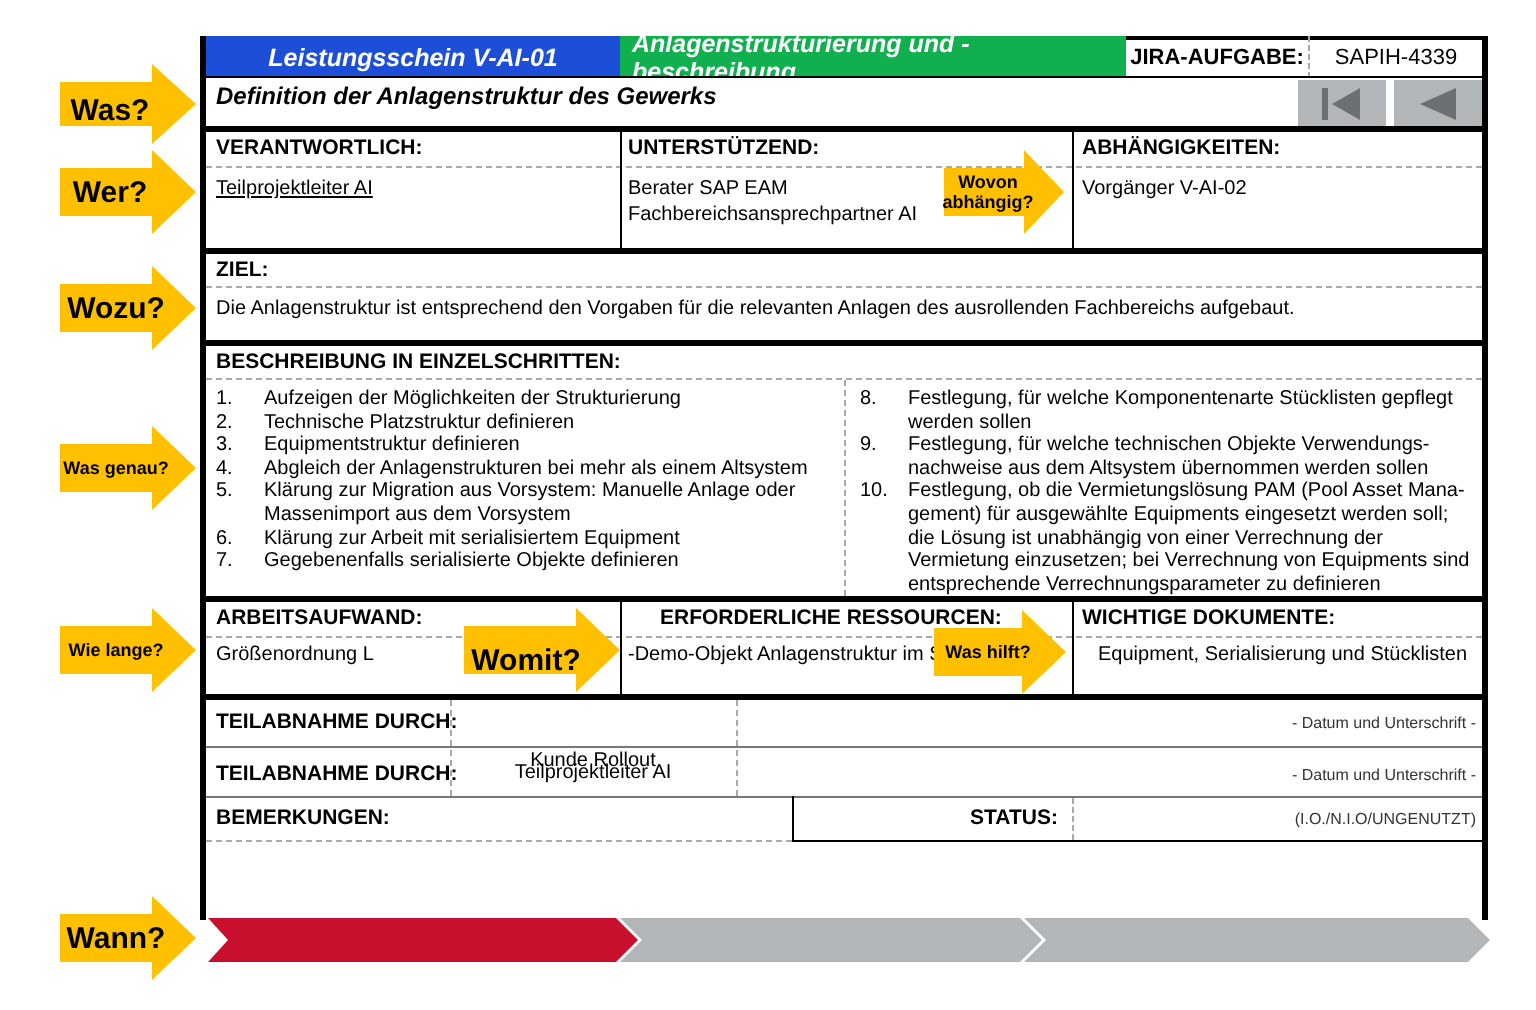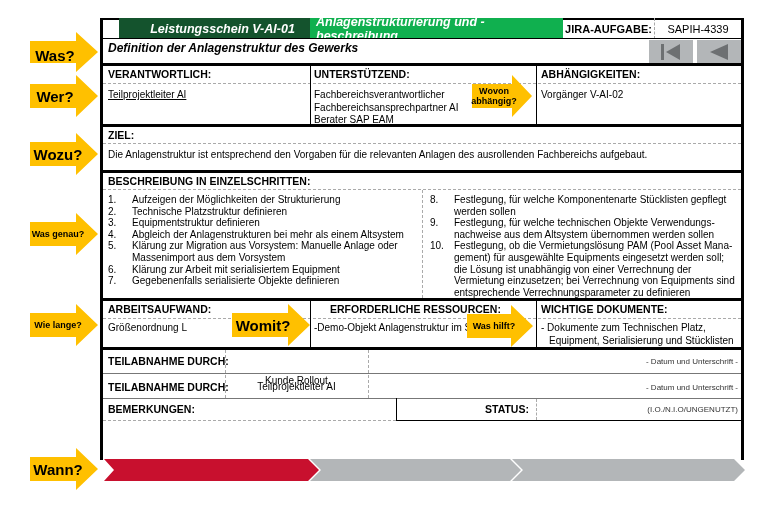--- a/index.html
+++ b/index.html
@@ -1,21 +1,21 @@
 <!DOCTYPE html>
 <html><head>
 <meta charset="utf-8">
 <style>
   html, body { margin:0; padding:0; }
   body { width:768px; height:505px; background:#ffffff; position:relative; overflow:hidden;
          font-family:"Liberation Sans", sans-serif; color:#000; }
   .abs { position:absolute; box-sizing:border-box; }
   .frame { left:100px; top:18px; width:644px; height:442px; border-left:3px solid #000; border-right:3px solid #000; border-top:2px solid #000; }
   .hdr { top:18px; height:21px; font-size:12.5px; font-weight:bold; font-style:italic; color:#fff; display:flex; align-items:center; justify-content:center; }
-  .hdr-red { left:119px; width:207px; background:#14532d; }
+  .hdr-red { left:103px; width:207px; background:#1d4ed8; }
   .hdr-green { left:310px; width:253px; background:#10b04f; justify-content:flex-start; padding-left:6px; }
   .jira-lbl { left:563px; top:18px; width:92px; height:21px; font-size:11px; font-weight:bold; display:flex; align-items:center; justify-content:center; border-right:1px dashed #aaa; }
   .jira-val { left:655px; top:18px; width:86px; height:21px; font-size:11px; display:flex; align-items:center; justify-content:center; }
   .hline { height:0; border-top:2px solid #000; }
   .hline3 { height:0; border-top:3px solid #000; }
   .thin { height:0; border-top:1px solid #000; }
   .dash { height:0; border-top:1px dashed #aaa; }
   .vline { width:0; border-left:1px solid #000; }
   .vdash { width:0; border-left:1px dashed #aaa; }
   .title { left:108px; top:41px; font-size:12px; font-weight:bold; font-style:italic; }
@@ -59,23 +59,22 @@
 <div class="abs hline3" style="left:100px;top:63px;width:644px;"></div>
 
 <div class="abs lbl" style="left:108px;top:68px;">VERANTWORTLICH:</div>
 <div class="abs lbl" style="left:314px;top:68px;">UNTERSTÜTZEND:</div>
 <div class="abs lbl" style="left:541px;top:68px;">ABHÄNGIGKEITEN:</div>
 <div class="abs dash" style="left:103px;top:83px;width:638px;"></div>
 <div class="abs vline" style="left:310px;top:65px;height:59px;"></div>
 <div class="abs vline" style="left:536px;top:65px;height:59px;"></div>
 <div class="abs txt" style="left:108px;top:89px;text-decoration:underline;">Teilprojektleiter AI</div>
 <div class="abs txt" style="left:314px;top:89px;">
-  <div>Fachbereichsverantwortlicher</div>
+  <div>Berater SAP EAM</div>
   <div>Fachbereichsansprechpartner AI</div>
-  <div>Berater SAP EAM</div>
 </div>
 <div class="abs txt" style="left:541px;top:89px;">Vorgänger V-AI-02</div>
 <div class="abs hline3" style="left:100px;top:124px;width:644px;"></div>
 
 <div class="abs lbl" style="left:108px;top:129px;">ZIEL:</div>
 <div class="abs dash" style="left:103px;top:143px;width:638px;"></div>
 <div class="abs txt" style="left:108px;top:149px;">Die Anlagenstruktur ist entsprechend den Vorgaben für die relevanten Anlagen des ausrollenden Fachbereichs aufgebaut.</div>
 <div class="abs hline3" style="left:100px;top:170px;width:644px;"></div>
 
 <div class="abs lbl" style="left:108px;top:175px;">BESCHREIBUNG IN EINZELSCHRITTEN:</div>
@@ -129,21 +128,20 @@
 
 <div class="abs lbl" style="left:108px;top:303px;">ARBEITSAUFWAND:</div>
 <div class="abs lbl" style="left:314px;top:303px;padding-left:16px;">ERFORDERLICHE RESSOURCEN:</div>
 <div class="abs lbl" style="left:541px;top:303px;">WICHTIGE DOKUMENTE:</div>
 <div class="abs dash" style="left:103px;top:318px;width:638px;"></div>
 <div class="abs vline" style="left:310px;top:300px;height:48px;"></div>
 <div class="abs vline" style="left:536px;top:300px;height:48px;"></div>
 <div class="abs txt" style="left:108px;top:322px;">Größenordnung L</div>
 <div class="abs txt" style="left:314px;top:322px;width:160px;white-space:nowrap;overflow:hidden;">-Demo-Objekt Anlagenstruktur im SAP</div>
 <div class="abs txt" style="left:541px;top:322px;">
-  <div>- Dokumente zum Technischen Platz,</div>
   <div style="padding-left:8px;">Equipment, Serialisierung und Stücklisten</div>
 </div>
 <div class="abs hline3" style="left:100px;top:347px;width:644px;"></div>
 
 <div class="abs lbl" style="left:108px;top:355px;">TEILABNAHME DURCH:</div>
 <div class="abs vdash" style="left:225px;top:350px;height:48px;"></div>
 <div class="abs vdash" style="left:368px;top:350px;height:48px;"></div>
 <div class="abs txt" style="left:225px;top:355px;width:143px;text-align:center;margin-top:20px;">Kunde Rollout</div>
 <div class="abs small-it" style="left:560px;top:357px;width:178px;text-align:right;">- Datum und Unterschrift -</div>
 <div class="abs thin" style="left:103px;top:373px;width:638px;border-color:#777;"></div>
@@ -194,21 +192,21 @@
 <div class="ylabel" style="left:30px;top:223px;width:56px;height:22px;font-size:9px;">Was genau?</div>
 
 <svg class="yarrow" style="left:30px;top:304px;" width="70" height="42" viewBox="0 0 70 42">
   <polygon points="0,9 46,9 46,0 68,21 46,42 46,33 0,33" fill="#ffc000"></polygon>
 </svg>
 <div class="ylabel" style="left:30px;top:314px;width:56px;height:22px;font-size:9px;">Wie lange?</div>
 
 <svg class="yarrow" style="left:232px;top:304px;" width="80" height="42" viewBox="0 0 80 42">
   <polygon points="0,9 56,9 56,0 78,21 56,42 56,33 0,33" fill="#ffc000"></polygon>
 </svg>
-<div class="ylabel" style="left:232px;top:314px;width:62px;height:22px;font-size:15px;">Womit?</div>
+<div class="ylabel" style="left:232px;top:314px;width:62px;height:32px;font-size:15px;">Womit?</div>
 
 <svg class="yarrow" style="left:467px;top:305px;" width="68" height="42" viewBox="0 0 68 42">
   <polygon points="0,9 44,9 44,0 66,21 44,42 44,33 0,33" fill="#ffc000"></polygon>
 </svg>
 <div class="ylabel" style="left:467px;top:315px;width:54px;height:22px;font-size:9px;">Was hilft?</div>
 
 <svg class="yarrow" style="left:30px;top:448px;" width="70" height="42" viewBox="0 0 70 42">
   <polygon points="0,9 46,9 46,0 68,21 46,42 46,33 0,33" fill="#ffc000"></polygon>
 </svg>
 <div class="ylabel" style="left:30px;top:458px;width:56px;height:22px;font-size:15px;">Wann?</div>

